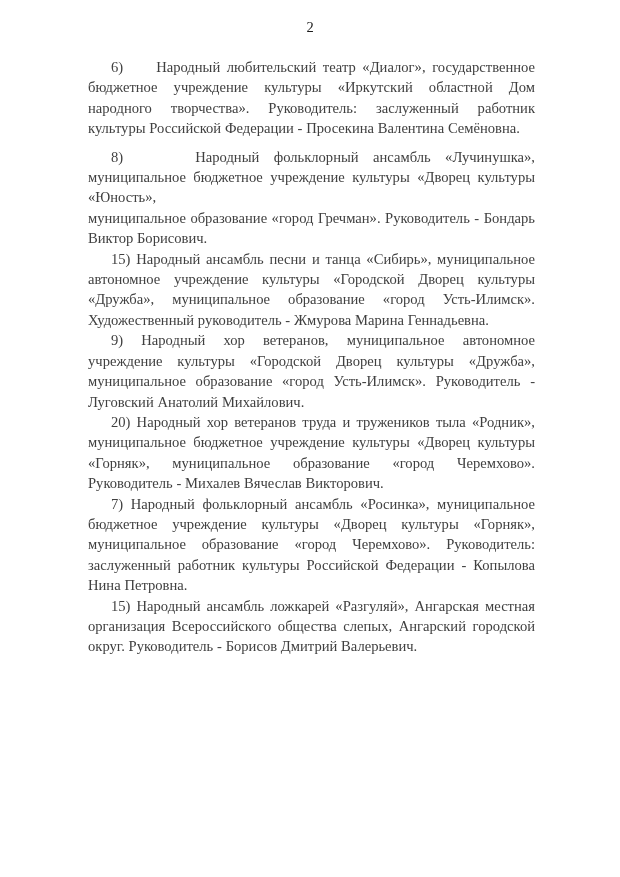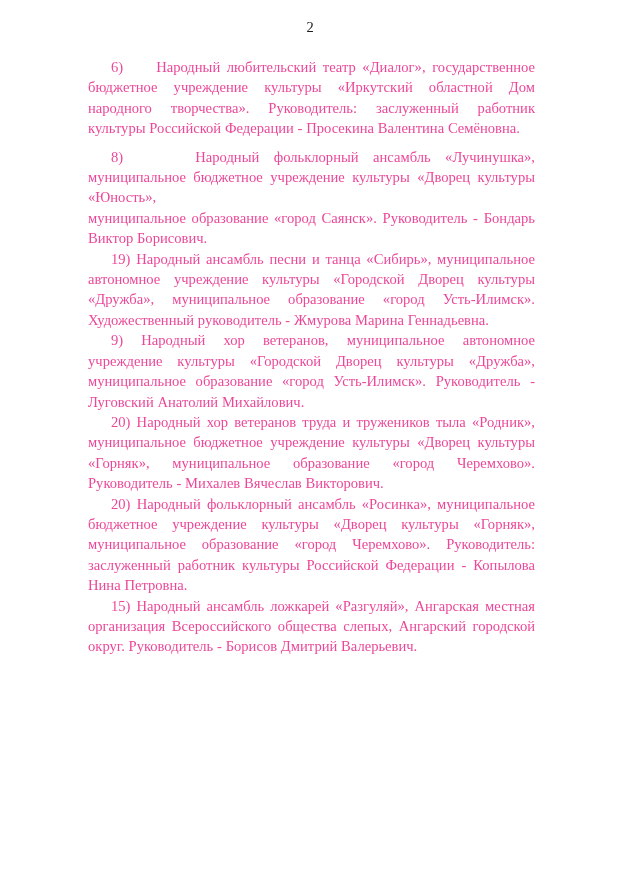--- a/index.html
+++ b/index.html
@@ -43,21 +43,21 @@
   }
 
   p.para {
     margin: 0;
     padding: 0;
     font-size: 14.6px;
     line-height: 20.4px;
     text-align: justify;
     text-justify: inter-word;
     text-indent: 23px;
-    color: #ec4899;
+    color: #404040;
     hyphens: none;
     word-spacing: 0.1px;
   }
 
   .nbsp-gap {
     white-space: pre;
   }
 </style>
 </head>
 <body>
@@ -66,29 +66,29 @@
 
   <div class="page-number">2</div>
 
   <div class="body-text">
 
     <p class="para">6)<span class="nbsp-gap">&nbsp;&nbsp;&nbsp;&nbsp;&nbsp;</span>Народный любительский театр «Диалог», государственное бюджетное учреждение культуры «Иркутский областной Дом народного творчества». Руководитель: заслуженный работник культуры Российской Федерации - Просекина Валентина Семёновна.</p>
 
 
     <p class="para" style="text-align: justify; margin-top: 8px;">
       <span class="para-line-a">8)<span class="nbsp-gap">&nbsp;&nbsp;&nbsp;&nbsp;&nbsp;</span>Народный фольклорный ансамбль «Лучинушка», муниципальное бюджетное учреждение культуры «Дворец культуры  «Юность»,</span><br>
-      <span class="para-line-b" style="display: inline;">муниципальное образование «город Саянск». Руководитель - Бондарь Виктор Борисович.</span>
+      <span class="para-line-b" style="display: inline;">муниципальное образование «город Гречман». Руководитель - Бондарь Виктор Борисович.</span>
     </p>
 
 
 
-    <p class="para">19) Народный ансамбль песни и танца «Сибирь», муниципальное автономное учреждение культуры «Городской Дворец культуры «Дружба», муниципальное образование «город Усть-Илимск». Художественный руководитель - Жмурова Марина Геннадьевна.</p>
+    <p class="para">15) Народный ансамбль песни и танца «Сибирь», муниципальное автономное учреждение культуры «Городской Дворец культуры «Дружба», муниципальное образование «город Усть-Илимск». Художественный руководитель - Жмурова Марина Геннадьевна.</p>
 
     <p class="para">9) Народный хор ветеранов, муниципальное автономное учреждение культуры «Городской Дворец культуры «Дружба», муниципальное образование «город Усть-Илимск». Руководитель - Луговский Анатолий Михайлович.</p>
 
     <p class="para">20) Народный хор ветеранов труда и тружеников тыла «Родник», муниципальное бюджетное учреждение культуры «Дворец культуры «Горняк», муниципальное образование «город Черемхово». Руководитель - Михалев Вячеслав Викторович.</p>
 
-    <p class="para">20) Народный фольклорный ансамбль «Росинка», муниципальное бюджетное учреждение культуры «Дворец культуры «Горняк», муниципальное образование «город Черемхово». Руководитель: заслуженный работник культуры Российской Федерации - Копылова Нина Петровна.</p>
+    <p class="para">7) Народный фольклорный ансамбль «Росинка», муниципальное бюджетное учреждение культуры «Дворец культуры «Горняк», муниципальное образование «город Черемхово». Руководитель: заслуженный работник культуры Российской Федерации - Копылова Нина Петровна.</p>
 
     <p class="para">15) Народный ансамбль ложкарей «Разгуляй», Ангарская местная организация Всероссийского общества слепых, Ангарский городской округ. Руководитель - Борисов Дмитрий Валерьевич.</p>
 
   </div>
 </div>
 
 </body></html>

